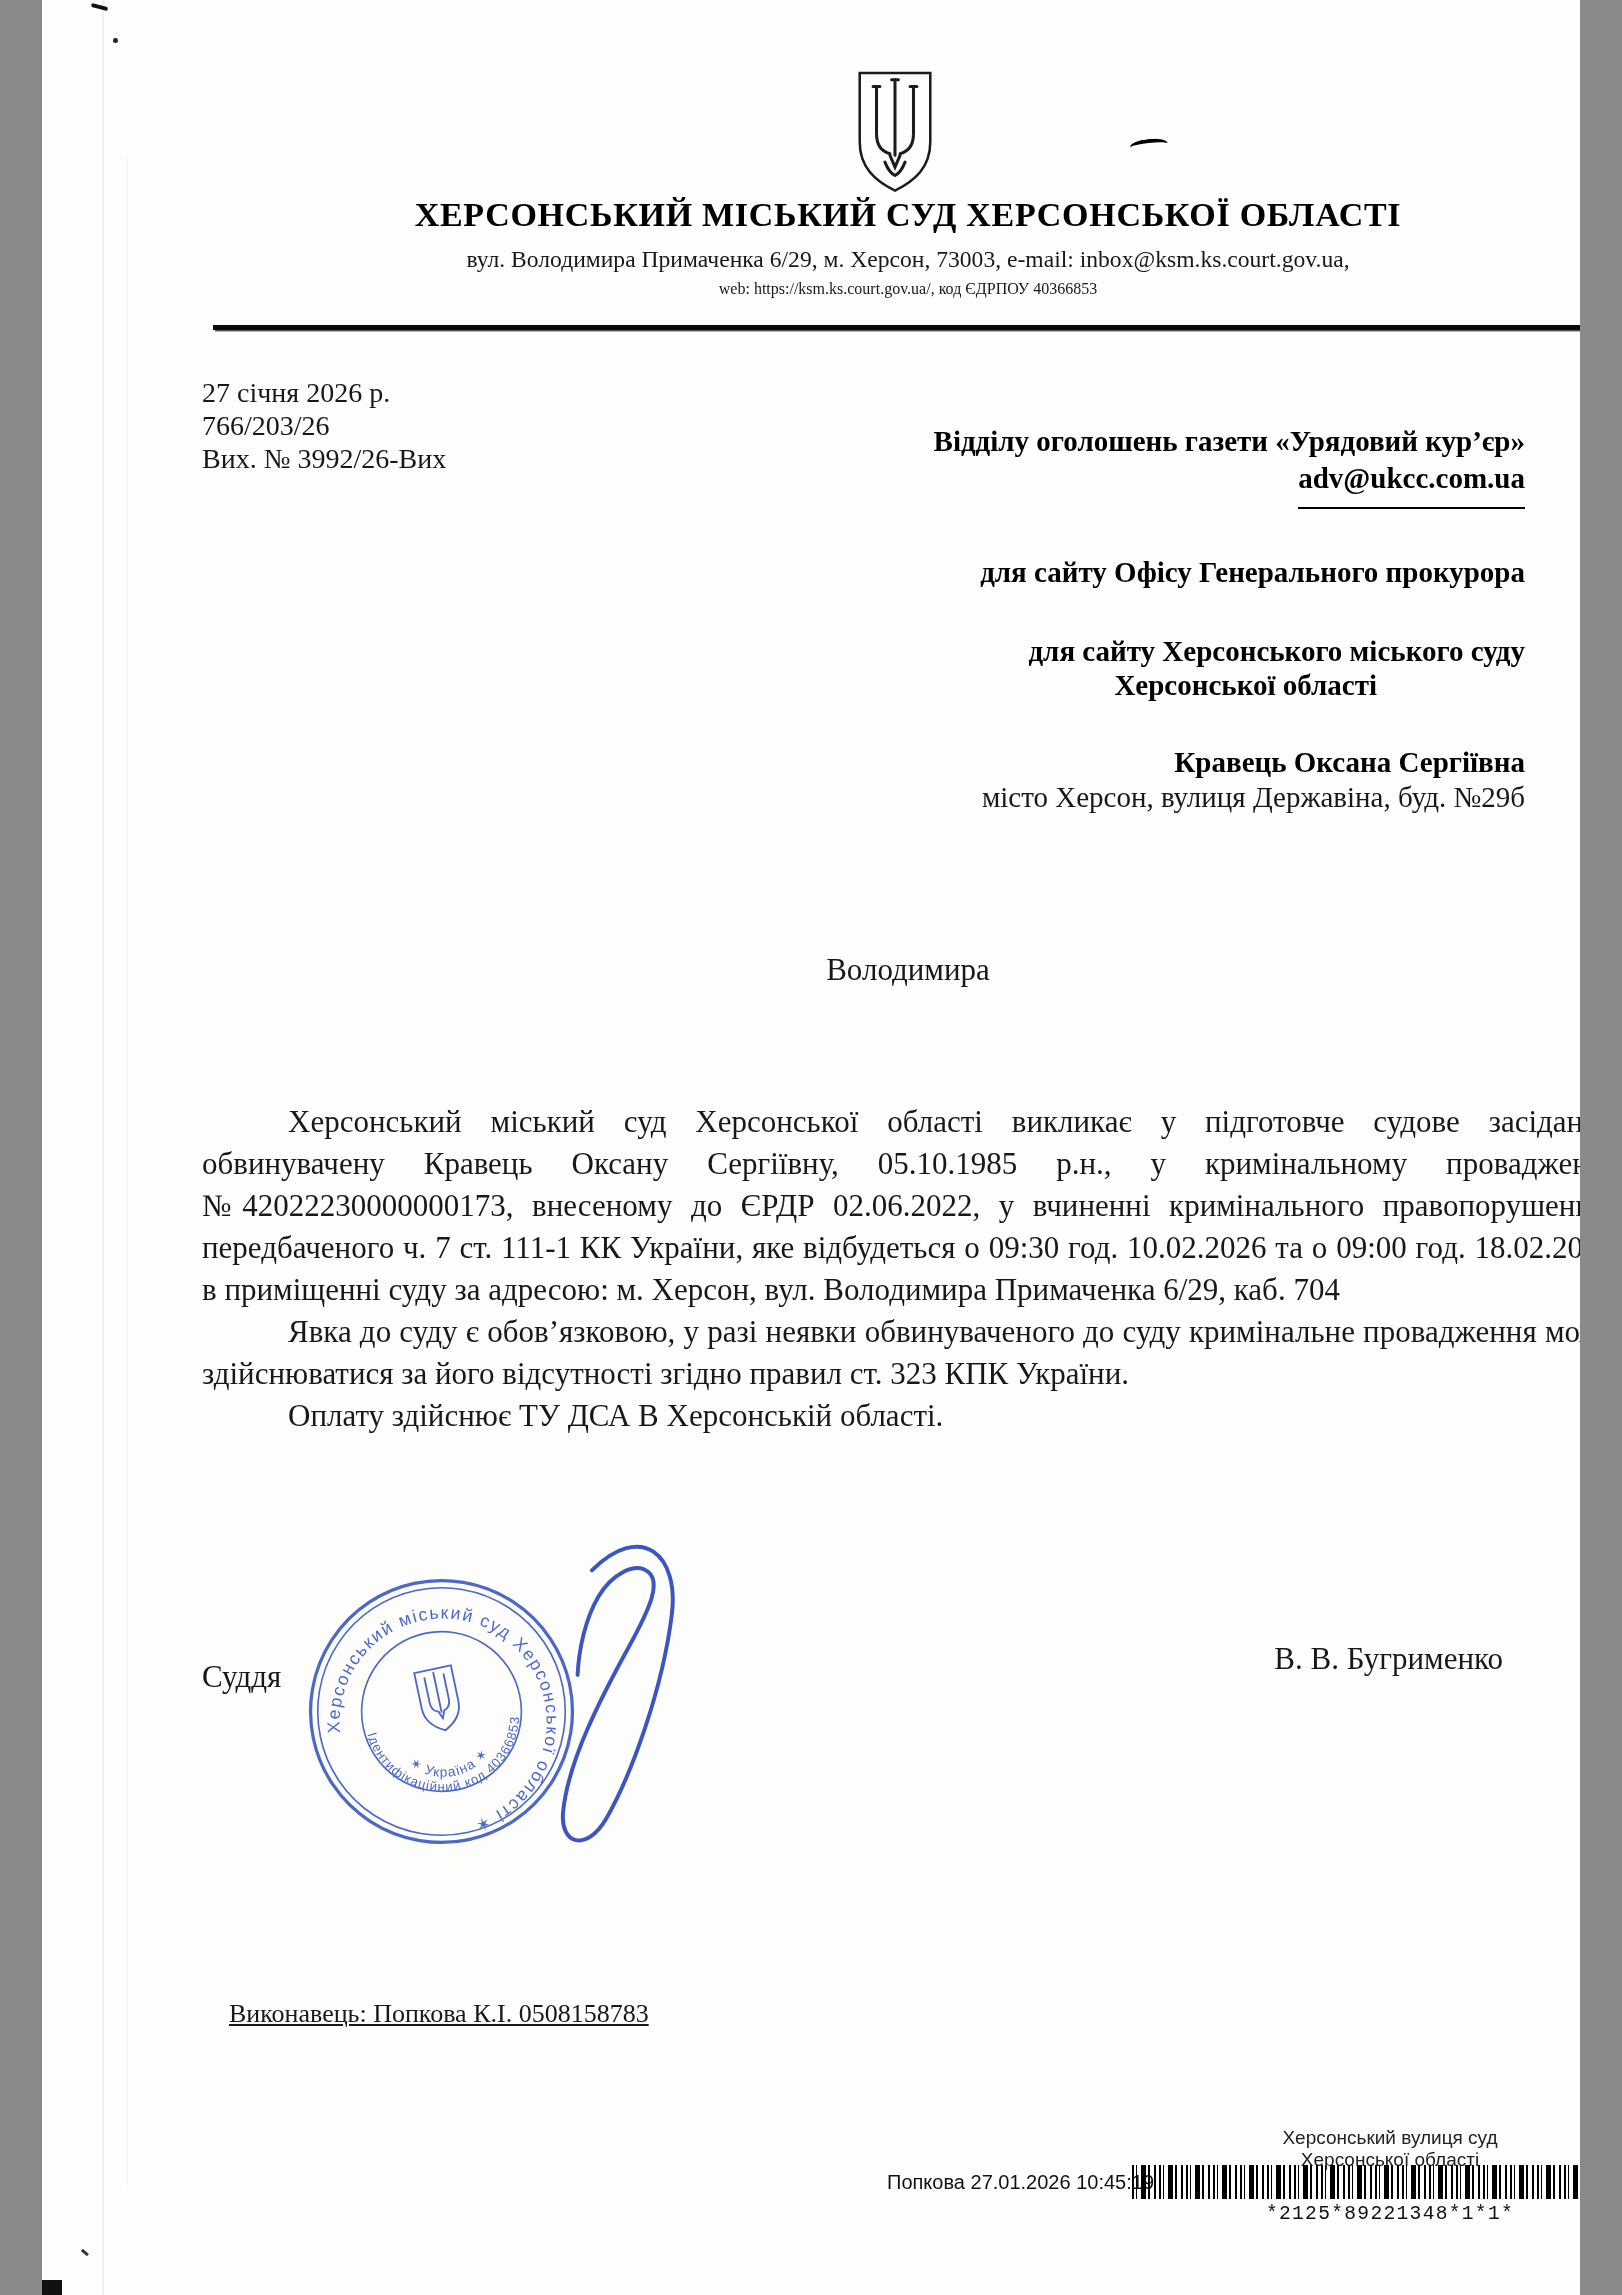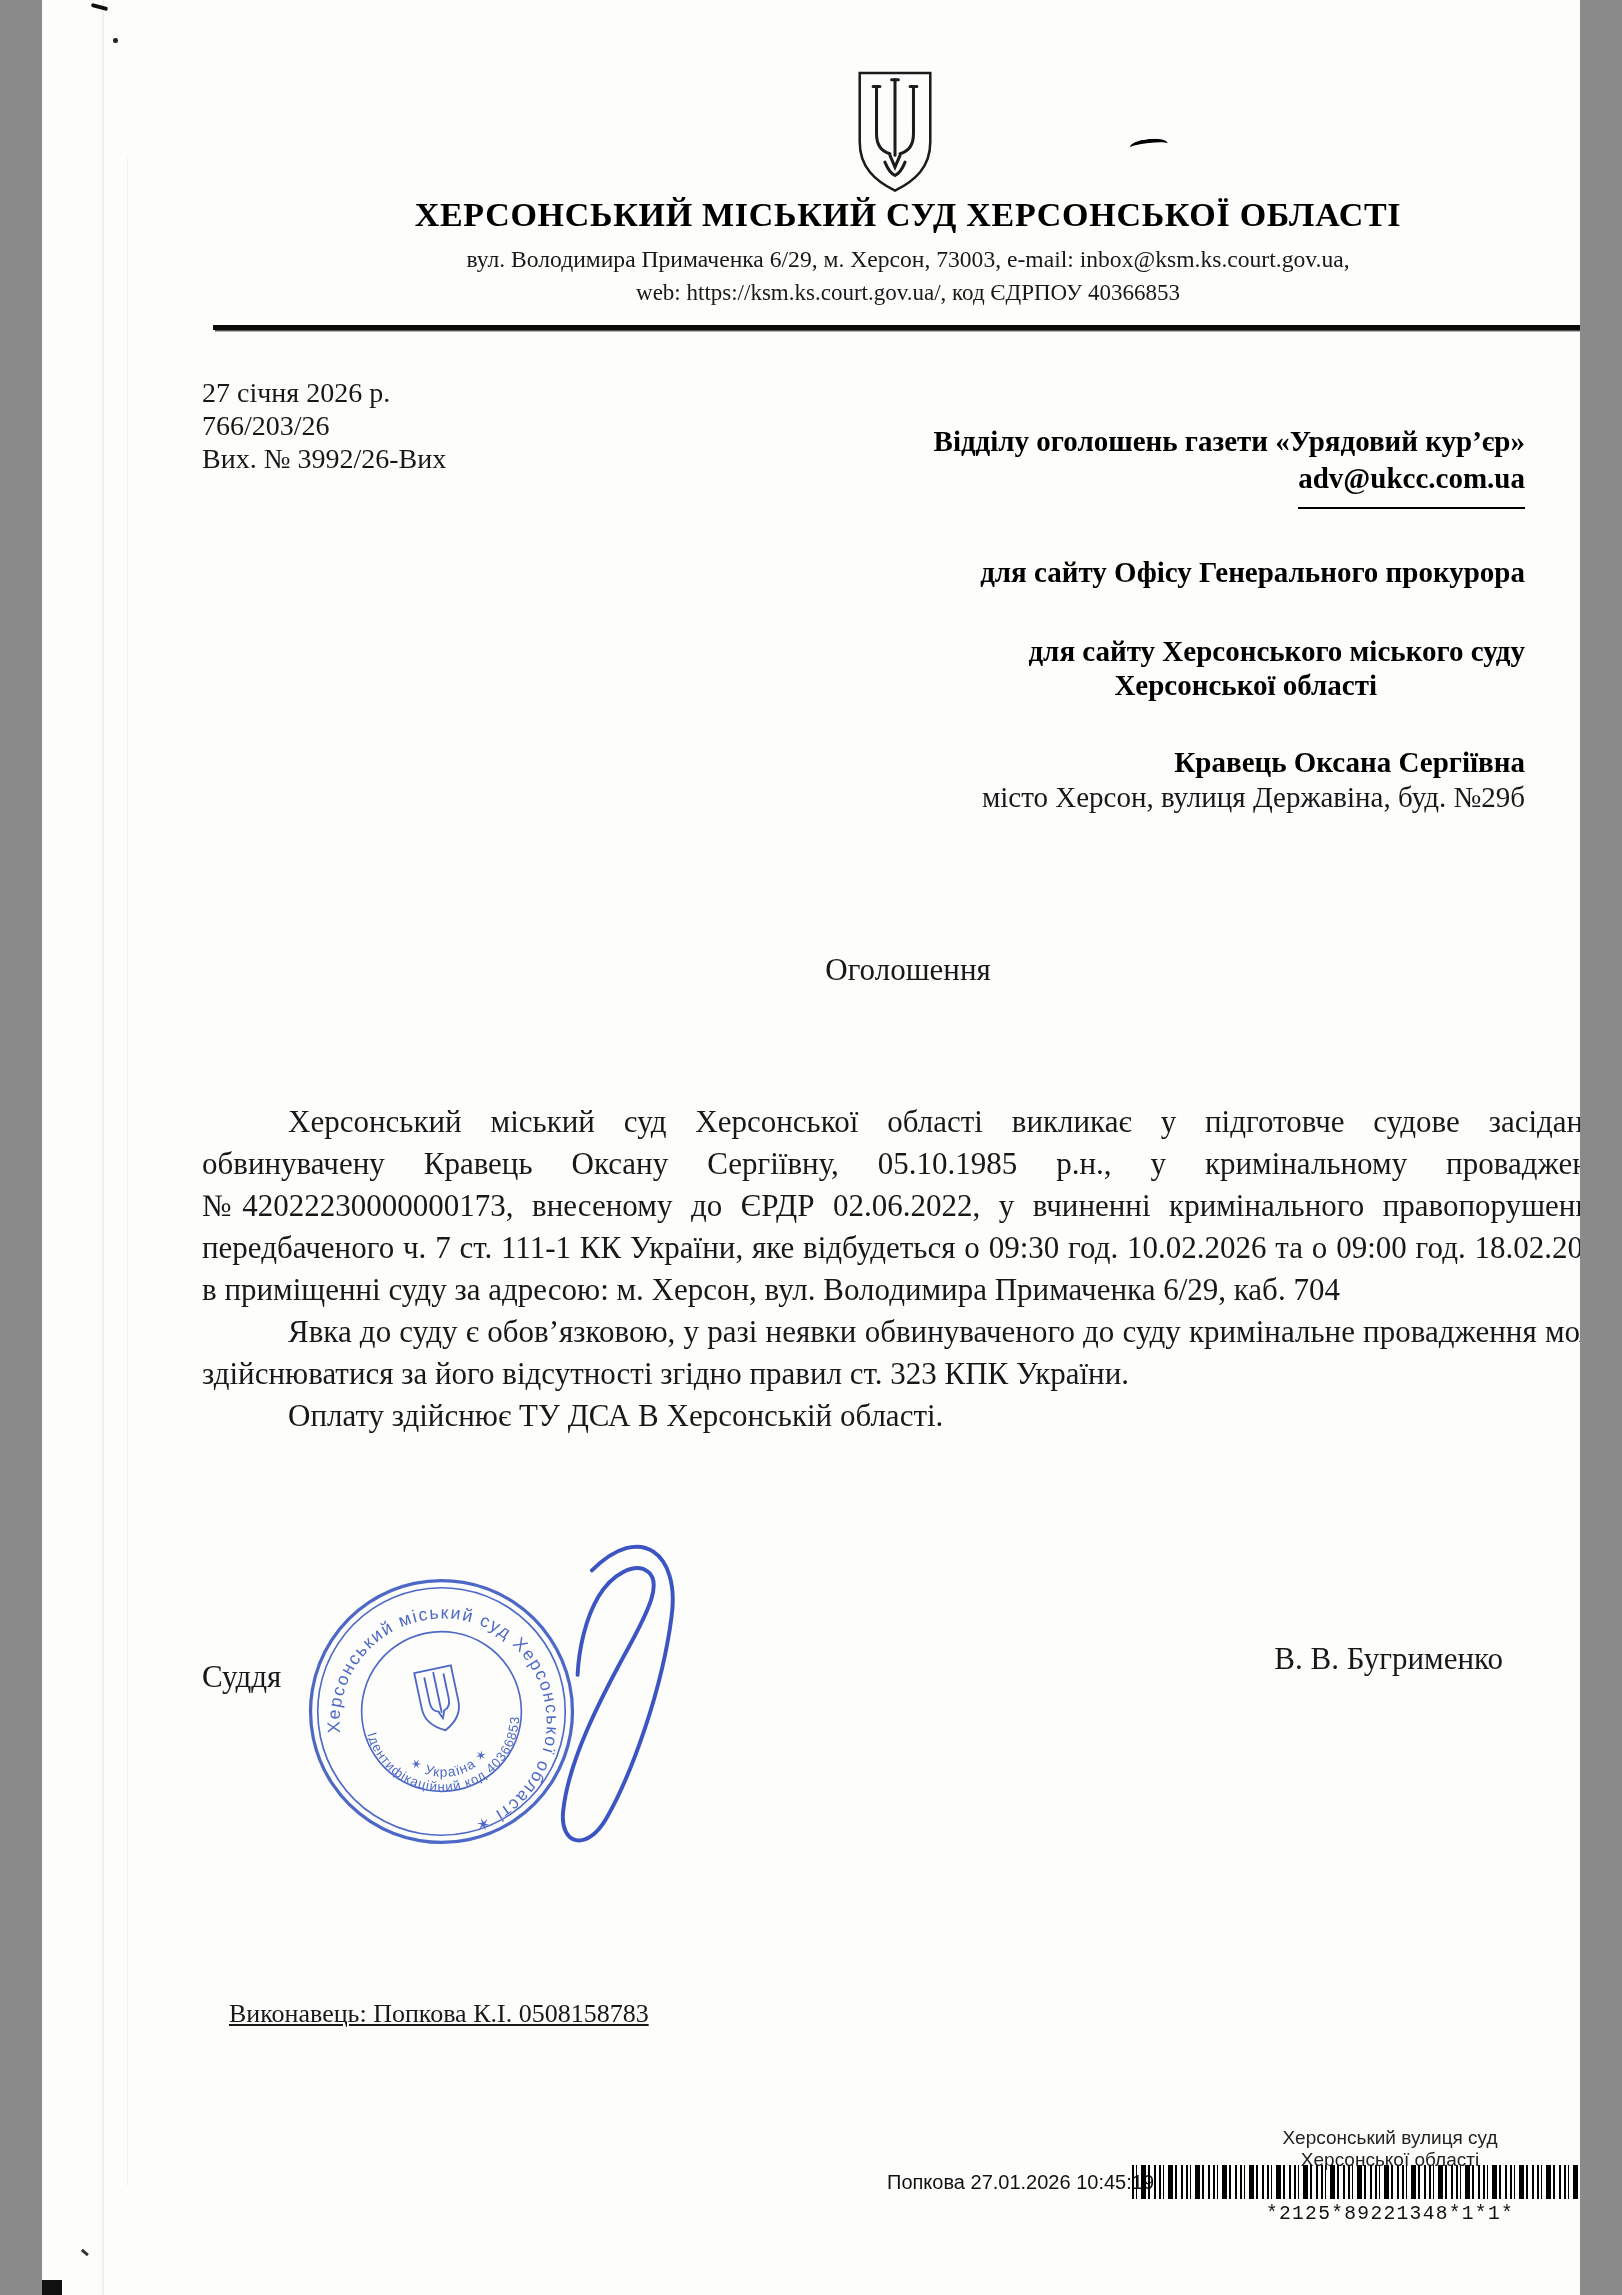--- a/index.html
+++ b/index.html
@@ -12,21 +12,21 @@
     color:#181818;
     overflow:hidden;
   }
   .abs{position:absolute;}
   .col-center{left:160px;width:1412px;text-align:center;}
 
   
   .emblem{left:810px;top:68px;width:86px;height:126px;}
   .hdr-title{top:196px;font-size:34px;font-weight:bold;color:#000;letter-spacing:0.7px;}
   .hdr-addr{top:246px;font-size:23.6px;}
-  .hdr-web{top:280px;font-size:23px;}
+  .hdr-web{top:280px;font-size:16px;}
   .hdr-rule{left:171px;top:325px;width:1386px;height:0;border-top:5.2px solid #0a0a0a;box-shadow:0 3.3px 0 -2px #0a0a0a;}
 
   
   .ref{left:160px;top:376px;font-size:28px;line-height:1.18;}
 
   
   .recip{right:55px;text-align:right;font-size:29px;font-weight:bold;color:#000;white-space:nowrap;}
   .recip.plain{font-weight:normal;color:#181818;}
   .r1a{top:425px;text-align:center;}
   .r1b{top:462px;border-bottom:2.6px solid #000;padding-bottom:12px;}
@@ -109,21 +109,21 @@
   </div>
 
   <div class="abs recip r1a">Відділу оголошень газети «Урядовий кур’єр»</div>
   <div class="abs recip r1b">adv@ukcc.com.ua</div>
   <div class="abs recip r2">для сайту Офісу Генерального прокурора</div>
   <div class="abs recip r3a">для сайту Херсонського міського суду</div>
   <div class="abs recip r3b">Херсонської області</div>
   <div class="abs recip r4a">Кравець Оксана Сергіївна</div>
   <div class="abs recip plain r4b">місто Херсон, вулиця Державіна, буд. №29б</div>
 
-  <div class="abs col-center h1">Оголошення</div>
+  <div class="abs col-center h1">Володимира</div>
 
   <div class="abs body-text">
     <p>Херсонський міський суд Херсонської області викликає у підготовче судове засідання обвинувачену Кравець Оксану Сергіївну, 05.10.1985 р.н., у кримінальному провадженні №42022230000000173, внесеному до ЄРДР 02.06.2022, у вчиненні кримінального правопорушення, передбаченого ч. 7 ст. 111-1 КК України, яке відбудеться о 09:30 год. 10.02.2026 та о 09:00 год. 18.02.2026 в приміщенні суду за адресою: м. Херсон, вул. Володимира Примаченка 6/29, каб. 704</p>
     <p>Явка до суду є обов’язковою, у разі неявки обвинуваченого до суду кримінальне провадження може здійснюватися за його відсутності  згідно правил ст. 323 КПК України.</p>
     <p>Оплату здійснює  ТУ ДСА В Херсонській області.</p>
   </div>
 
   <div class="abs judge-role">Суддя</div>
   <div class="abs judge-name">В. В. Бугрименко</div>
 

